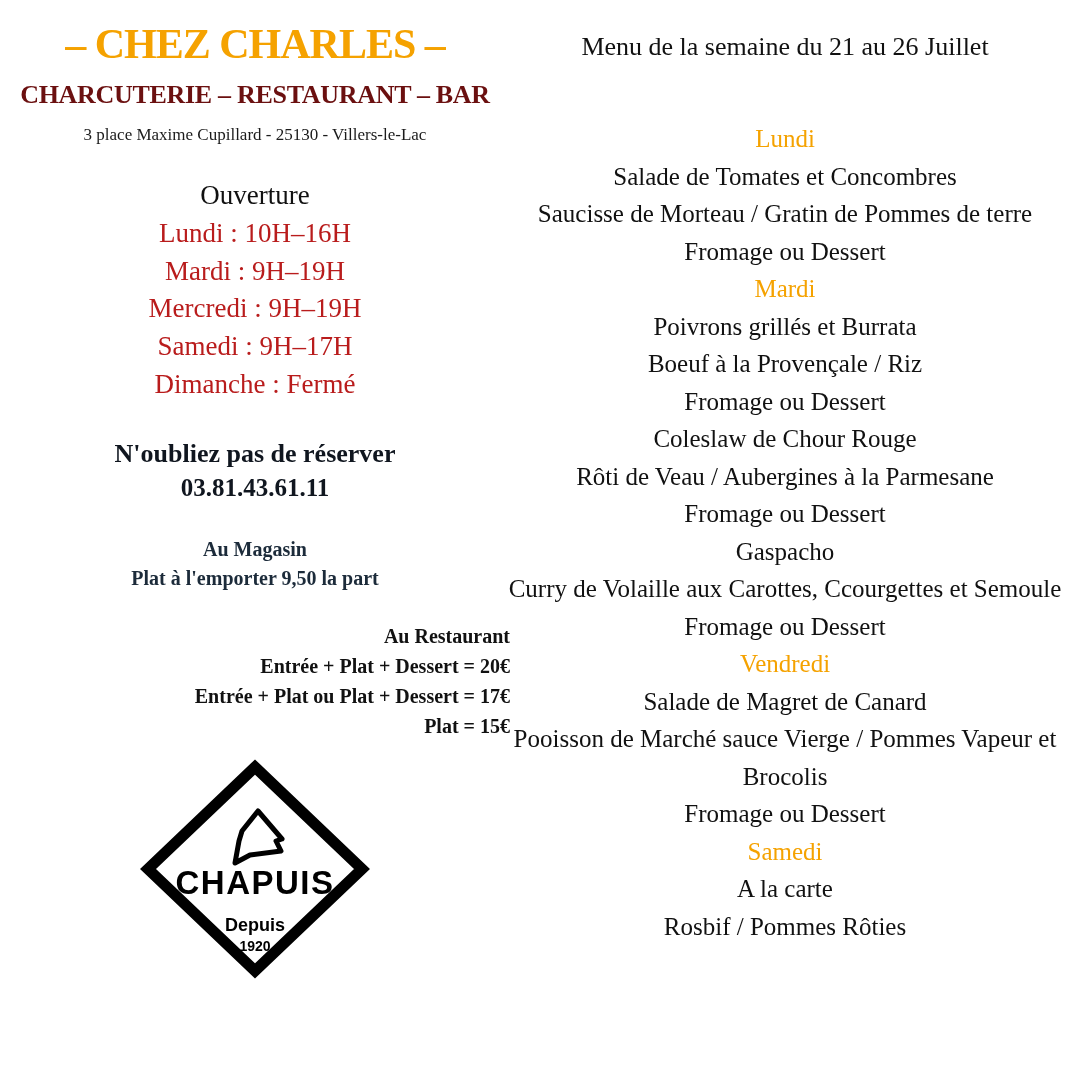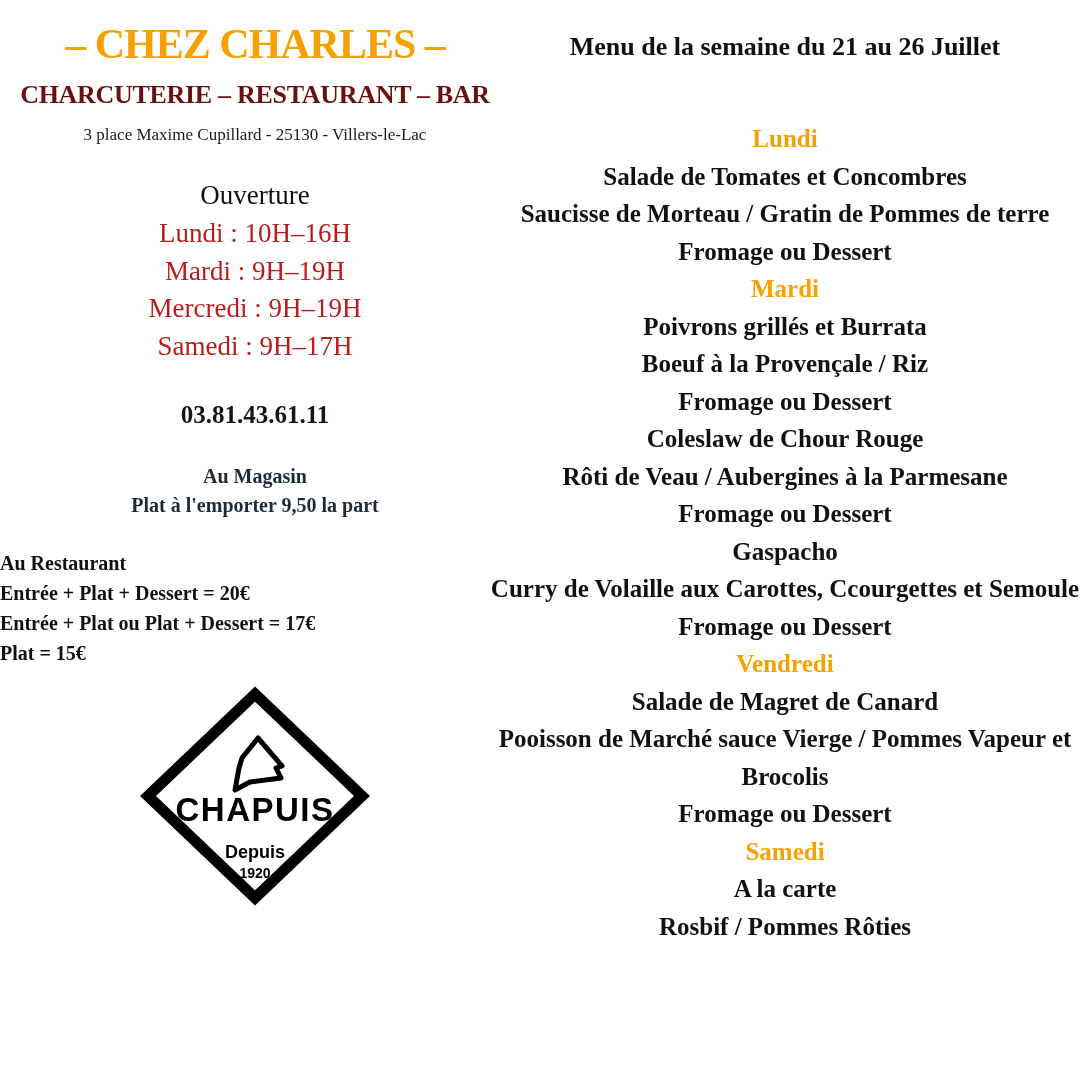--- a/index.html
+++ b/index.html
@@ -105,21 +105,21 @@
   .shop-line {
     font-size: 20px;
     font-weight: bold;
     color: #1c2b3a;
     line-height: 1.45;
     white-space: nowrap;
   }
 
   .resto-block {
     margin-top: 28px;
-    text-align: left;
+    text-align: right;
   }
   .resto-title {
     font-size: 20px;
     font-weight: bold;
     color: #111;
     line-height: 1.5;
   }
   .resto-line {
     font-size: 20px;
     font-weight: bold;
@@ -135,21 +135,20 @@
   }
 
   
   .right-col {
     position: absolute;
     left: 490px;
     top: 0;
     width: 590px;
     height: 824px;
     text-align: center;
-    font-weight: bold;
   }
   .week-header {
     font-size: 26px;
     color: #111;
     margin-top: 32px;
     white-space: nowrap;
   }
   .menu-list {
     margin-top: 58px;
     text-align: center;
@@ -175,23 +174,25 @@
     <div class="brand-title">– CHEZ CHARLES –</div>
     <div class="brand-subtitle">CHARCUTERIE – RESTAURANT – BAR</div>
     <div class="brand-address">3 place Maxime Cupillard - 25130 - Villers-le-Lac</div>
 
     <div class="hours-block">
       <div class="hours-heading">Ouverture</div>
       <div class="hours-line">Lundi : 10H–16H</div>
       <div class="hours-line">Mardi : 9H–19H</div>
       <div class="hours-line">Mercredi : 9H–19H</div>
       <div class="hours-line">Samedi : 9H–17H</div>
+      <div class="hours-line">Dimanche : Fermé</div>
     </div>
 
     <div class="reserve-block">
+      <div class="reserve-title">N'oubliez pas de réserver</div>
       <div class="reserve-phone">03.81.43.61.11</div>
     </div>
 
     <div class="shop-block">
       <div class="shop-title">Au Magasin</div>
       <div class="shop-line">Plat à l'emporter  9,50 la part</div>
     </div>
 
     <div class="resto-block">
       <div class="resto-title">Au Restaurant</div>

